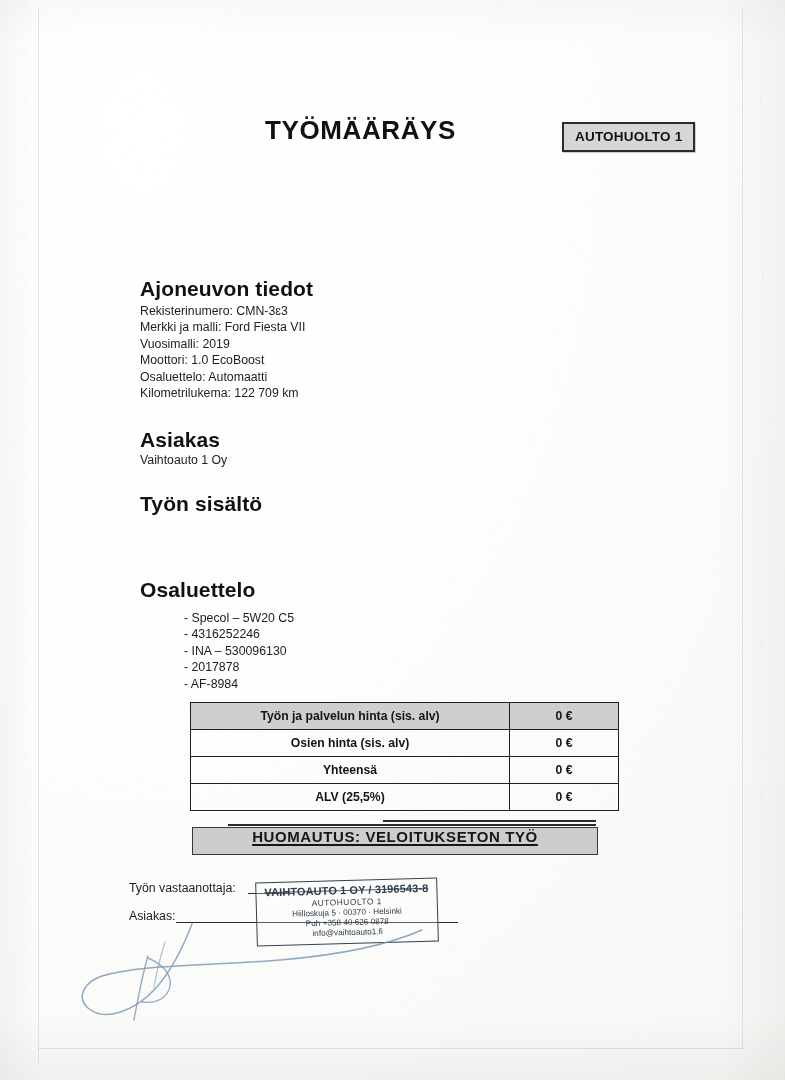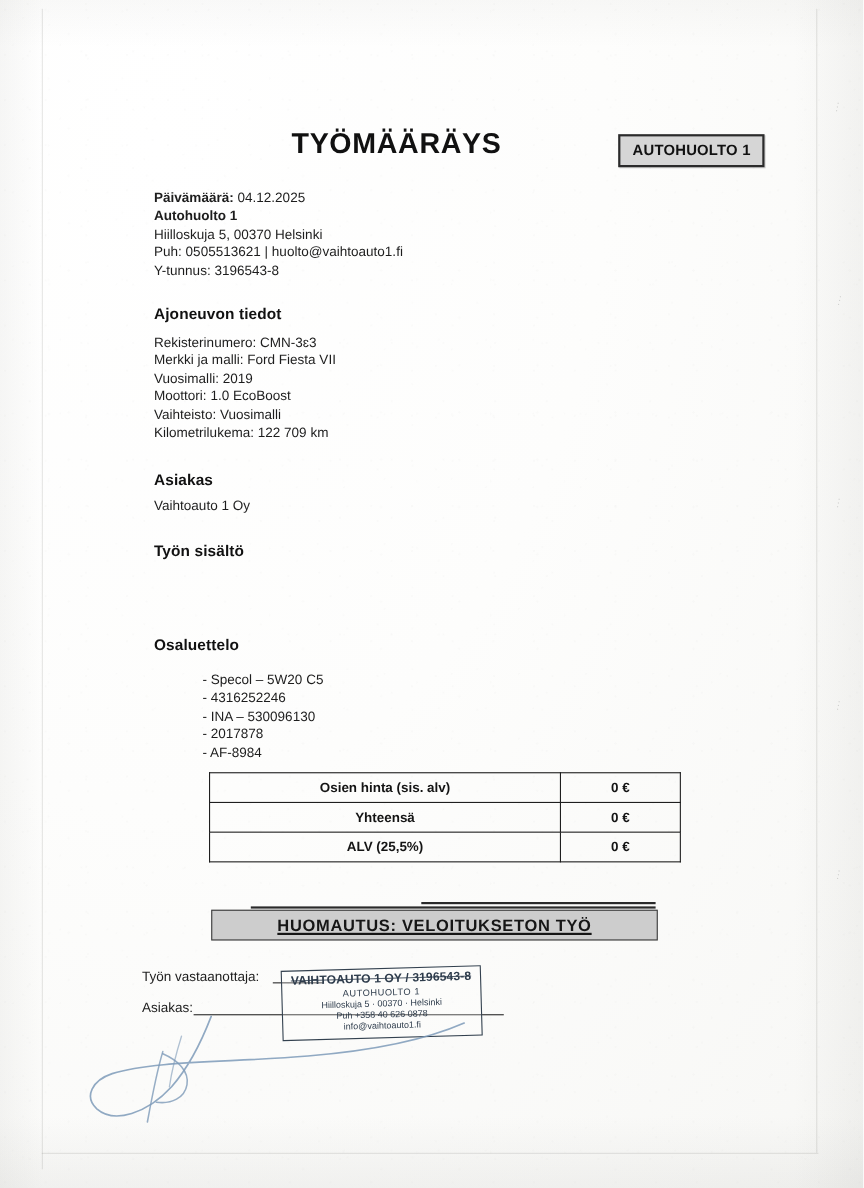--- a/index.html
+++ b/index.html
@@ -104,21 +104,21 @@
     top: 172px;
     font-size: 12.3px;
     line-height: 16.4px;
     color: #1d1d1d;
   }
   .meta-block .b { font-weight: bold; }
 
   .section-h {
     position: absolute;
     left: 140px;
-    font-size: 14px;
+    font-size: 21px;
     font-weight: bold;
     color: #111;
     letter-spacing: .1px;
   }
   .body-list {
     position: absolute;
     left: 140px;
     font-size: 12.3px;
     line-height: 16.4px;
     color: #1d1d1d;
@@ -149,21 +149,21 @@
   
   #notice {
     position: absolute;
     left: 192px;
     top: 827px;
     width: 404px;
     height: 26px;
     background: #cdcdcd;
     border: 1.5px solid #3a3a3a;
     display: flex;
-    align-items: center;
+    align-items: flex-start;
     justify-content: center;
   }
   #notice .txt {
     font-size: 15px;
     font-weight: bold;
     letter-spacing: .6px;
     color: #161616;
     text-decoration: underline;
     text-underline-offset: 2px;
     text-decoration-thickness: 2px;
@@ -240,57 +240,51 @@
   <div class="smudge" style="left:758px; top:268px;">···</div>
   <div class="smudge" style="left:757px; top:452px;">···</div>
   <div class="smudge" style="left:757px; top:636px;">···</div>
   <div class="smudge" style="left:757px; top:790px;">···</div>
 
   <div id="content">
 
     <div class="doc-title">TYÖMÄÄRÄYS</div>
     <div class="brand-badge">AUTOHUOLTO 1</div>
 
-    <div class="meta-block">
-      <div>
-        <span class="b">Päivämäärä:</span>
-        <span>04.12.2025</span>
-      </div>
-      <div class="b">Autohuolto 1</div>
-      <div>Hiilloskuja 5, 00370 Helsinki</div>
-      <div>Puh: 0505513621 | huolto@vaihtoauto1.fi</div>
-      <div>Y-tunnus: 3196543-8</div>
-    </div>
 
     <div class="section-h" style="top:277px;">Ajoneuvon tiedot</div>
     <div class="body-list" style="top:303px;">
       <div>Rekisterinumero: CMN-3ɛ3</div>
       <div>Merkki ja malli: Ford Fiesta VII</div>
       <div>Vuosimalli: 2019</div>
       <div>Moottori: 1.0 EcoBoost</div>
-      <div>Vaihteisto: Vuosimalli</div>
+      <div>Osaluettelo: Automaatti</div>
       <div>Kilometrilukema: 122 709 km</div>
     </div>
 
     <div class="section-h" style="top:428px;">Asiakas</div>
     <div class="body-list" style="top:452px;text-align:center;">Vaihtoauto 1 Oy</div>
 
     <div class="section-h" style="top:492px;">Työn sisältö</div>
 
     <div class="section-h" style="top:578px;">Osaluettelo</div>
     <div class="body-list" style="top:610px;margin-left:44px;">
       <div>- Specol – 5W20 C5</div>
       <div>- 4316252246</div>
       <div>- INA – 530096130</div>
       <div>- 2017878</div>
       <div>- AF-8984</div>
     </div>
 
     <table id="price-table">
       <tbody>
+        <tr class="shaded">
+          <td class="label">Työn ja palvelun hinta (sis. alv)</td>
+          <td class="amount">0 €</td>
+        </tr>
         <tr>
           <td class="label">Osien hinta (sis. alv)</td>
           <td class="amount">0 €</td>
         </tr>
         <tr>
           <td class="label">Yhteensä</td>
           <td class="amount">0 €</td>
         </tr>
         <tr>
           <td class="label">ALV (25,5%)</td>

